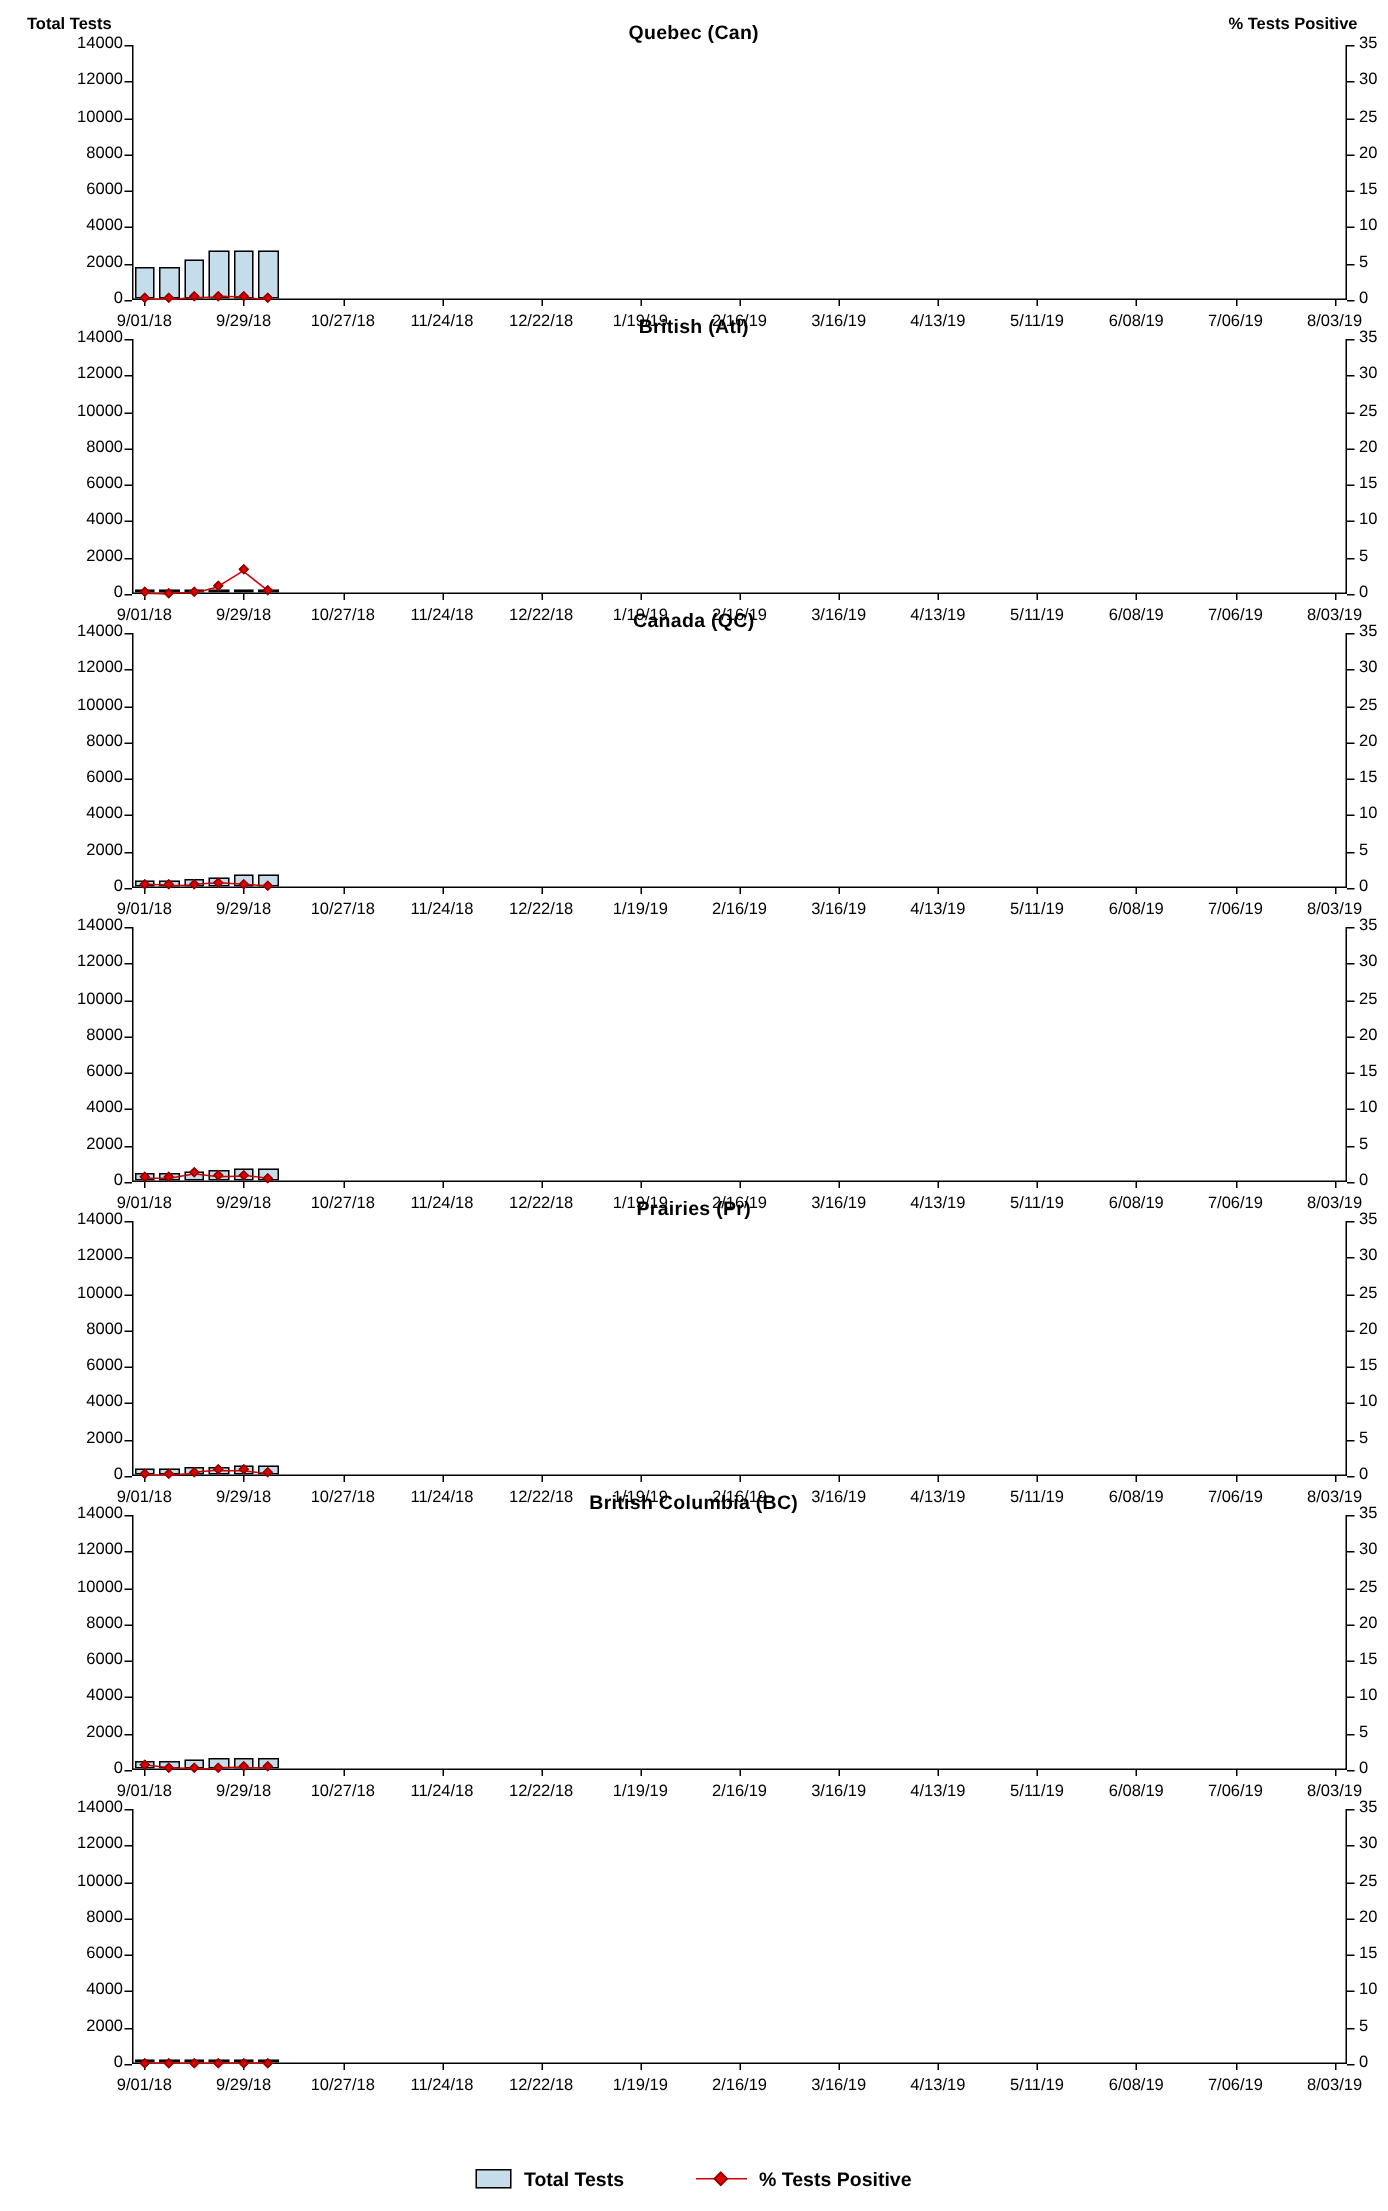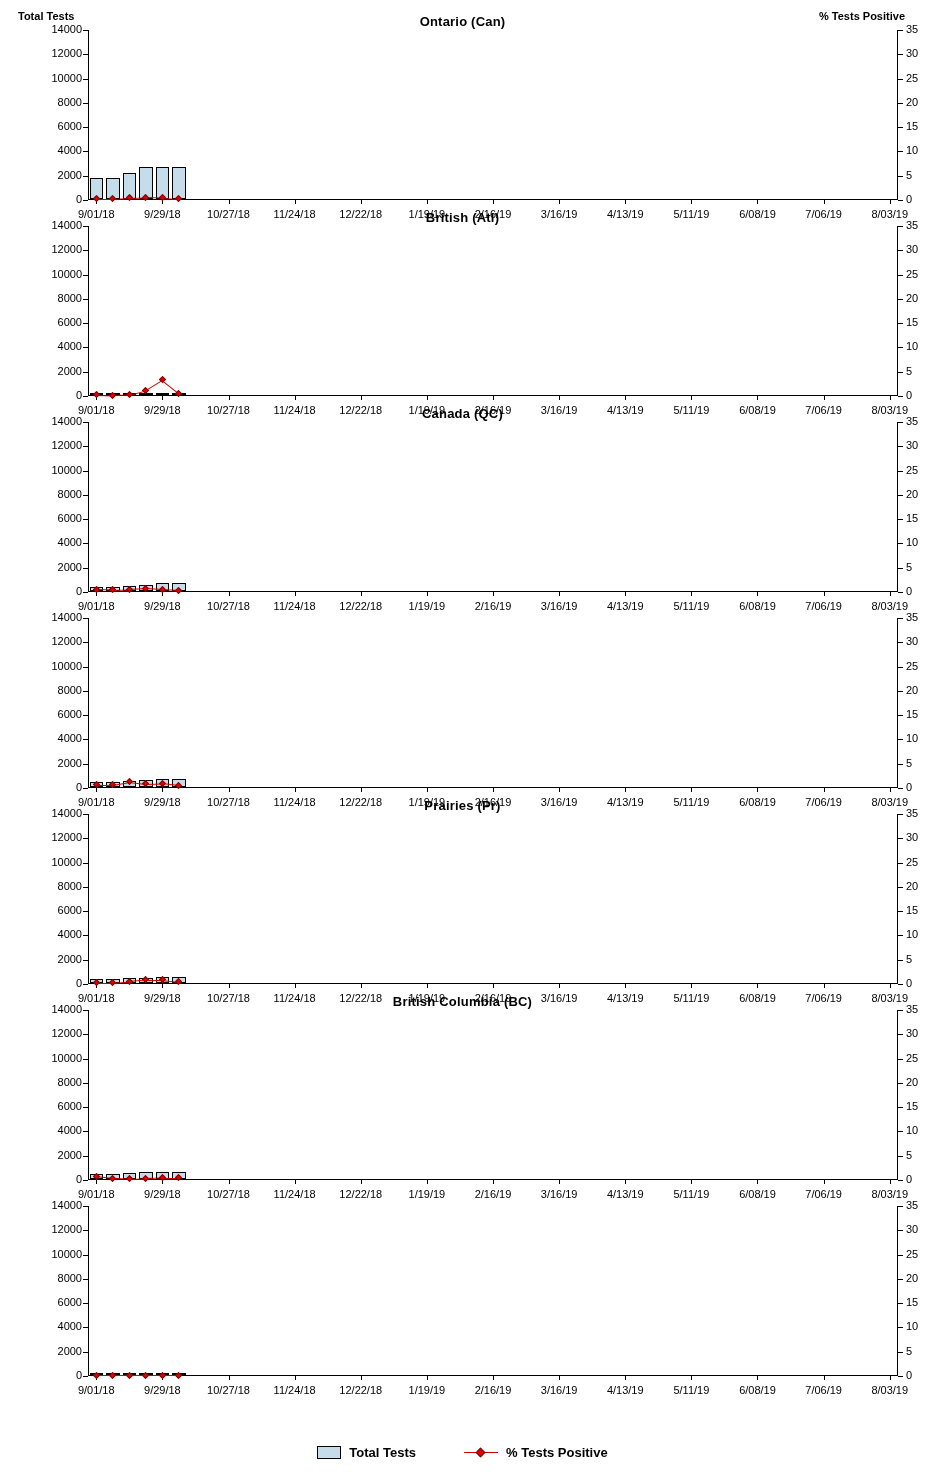--- a/index.html
+++ b/index.html
@@ -196,21 +196,21 @@
     box-sizing: border-box;
     transform: rotate(45deg);
   }
 </style>
 </head>
 <body>
 
 <div id="page">
   <div id="panels">
       <div class="panel">
-        <div class="panel-title">Ontario (Can)</div>
+        <div class="panel-title">Quebec (Can)</div>
         <div class="axis-caption caption-left">Total Tests</div>
         <div class="axis-caption caption-right">% Tests Positive</div>
         <div class="plot">
           <div class="plot-inner">
             <div class="axis-line-bottom"></div>
             <div class="axis-line-left"></div>
             <div class="axis-line-right"></div>
             <div class="ytick ytick-left" style="top: 164px;">0</div>
             <div class="tickmark tickmark-left" style="top: 170px;"></div>
             <div class="ytick ytick-left" style="top: 139.714px;">2000</div>

